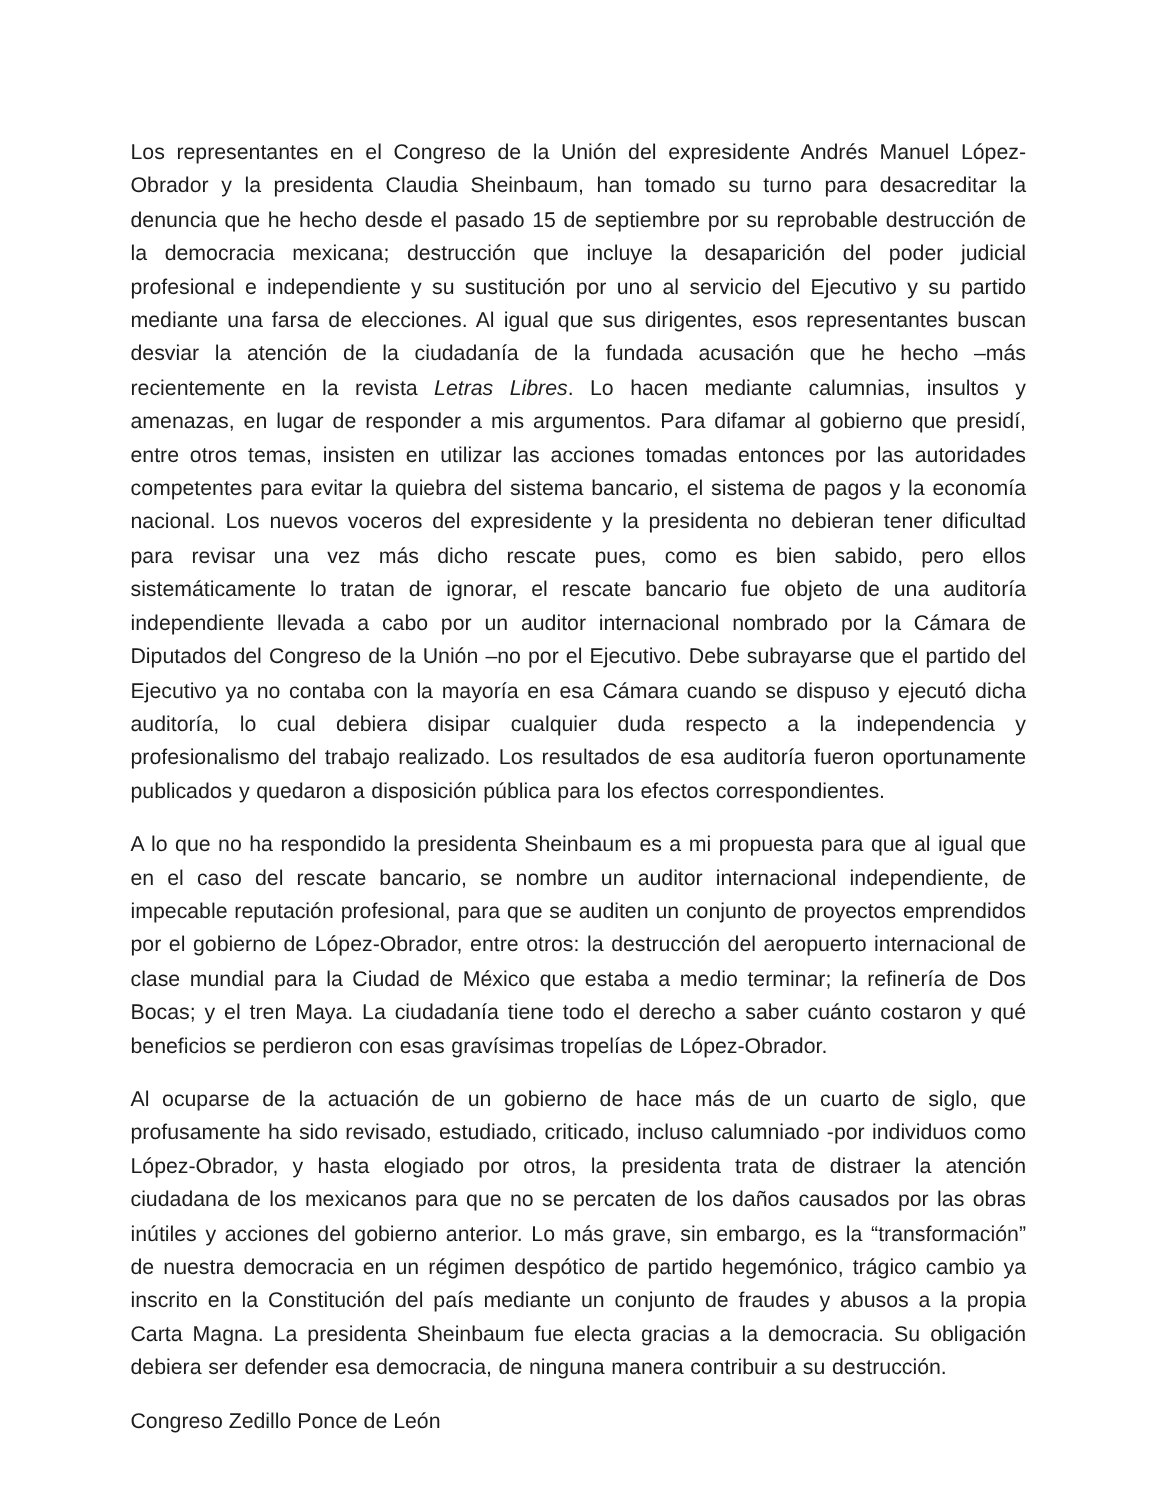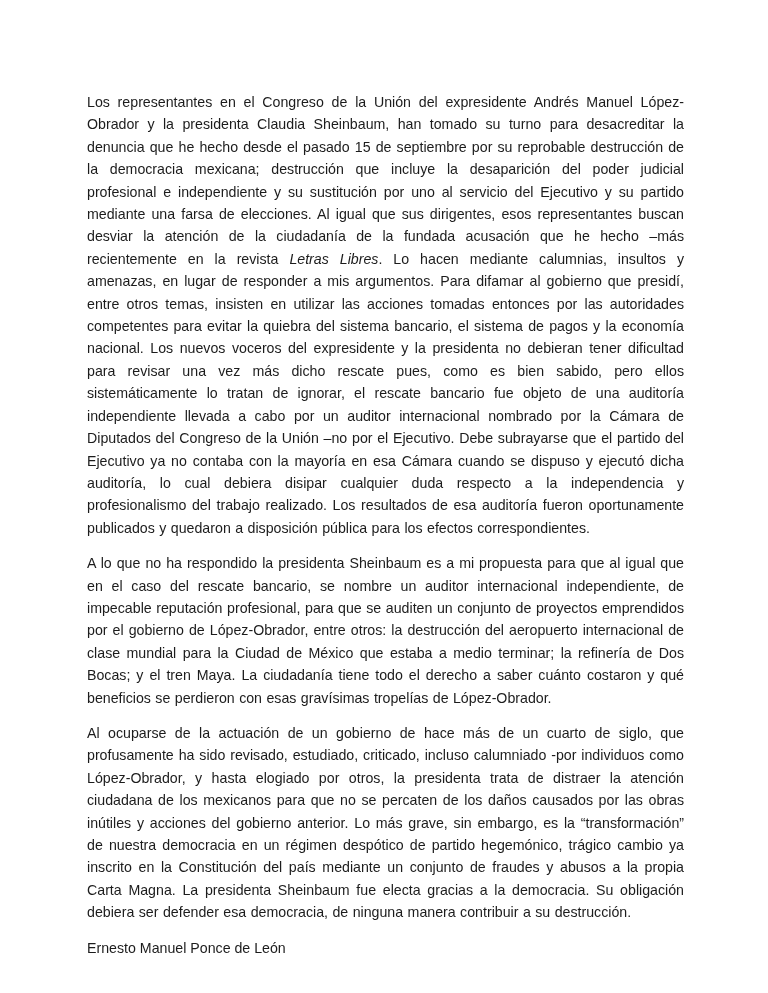--- a/index.html
+++ b/index.html
@@ -43,16 +43,16 @@
 
 <div class="page">
   <div class="doc-body">
 
     <p class="para"><span>Los representantes en el Congreso de la Unión del expresidente Andrés Manuel López-Obrador y la presidenta Claudia Sheinbaum, han tomado su turno para desacreditar la denuncia que he hecho desde el pasado 15 de septiembre por su reprobable destrucción de la democracia mexicana; destrucción que incluye la desaparición del poder judicial profesional e independiente y su sustitución por uno al servicio del Ejecutivo y su partido mediante una farsa de elecciones. Al igual que sus dirigentes, esos representantes buscan desviar la atención de la ciudadanía de la fundada acusación que he hecho –más recientemente en la revista </span><span class="italic">Letras Libres</span><span>. Lo hacen mediante calumnias, insultos y amenazas, en lugar de responder a mis argumentos. Para difamar al gobierno que presidí, entre otros temas, insisten en utilizar las acciones tomadas entonces por las autoridades competentes para evitar la quiebra del sistema bancario, el sistema de pagos y la economía nacional. Los nuevos voceros del expresidente y la presidenta no debieran tener dificultad para revisar una vez más dicho rescate pues, como es bien sabido, pero ellos sistemáticamente lo tratan de ignorar, el rescate bancario fue objeto de una auditoría independiente llevada a cabo por un auditor internacional nombrado por la Cámara de Diputados del Congreso de la Unión –no por el Ejecutivo. Debe subrayarse que el partido del Ejecutivo ya no contaba con la mayoría en esa Cámara cuando se dispuso y ejecutó dicha auditoría, lo cual debiera disipar cualquier duda respecto a la independencia y profesionalismo del trabajo realizado. Los resultados de esa auditoría fueron oportunamente publicados y quedaron a disposición pública para los efectos correspondientes.</span></p>
 
     <p class="para">A lo que no ha respondido la presidenta Sheinbaum es a mi propuesta para que al igual que en el caso del rescate bancario, se nombre un auditor internacional independiente, de impecable reputación profesional, para que se auditen un conjunto de proyectos emprendidos por el gobierno de López-Obrador, entre otros: la destrucción del aeropuerto internacional de clase mundial para la Ciudad de México que estaba a medio terminar; la refinería de Dos Bocas; y el tren Maya. La ciudadanía tiene todo el derecho a saber cuánto costaron y qué beneficios se perdieron con esas gravísimas tropelías de López-Obrador.</p>
 
     <p class="para">Al ocuparse de la actuación de un gobierno de hace más de un cuarto de siglo, que profusamente ha sido revisado, estudiado, criticado, incluso calumniado -por individuos como López-Obrador, y hasta elogiado por otros, la presidenta trata de distraer la atención ciudadana de los mexicanos para que no se percaten de los daños causados por las obras inútiles y acciones del gobierno anterior. Lo más grave, sin embargo, es la “transformación” de nuestra democracia en un régimen despótico de partido hegemónico, trágico cambio ya inscrito en la Constitución del país mediante un conjunto de fraudes y abusos a la propia Carta Magna. La presidenta Sheinbaum fue electa gracias a la democracia. Su obligación debiera ser defender esa democracia, de ninguna manera contribuir a su destrucción.</p>
 
-    <p class="signature">Ernesto Manuel Ponce de León</p>
+    <p class="signature">Congreso Zedillo Ponce de León</p>
 
   </div>
 </div>
 
 </body></html>

